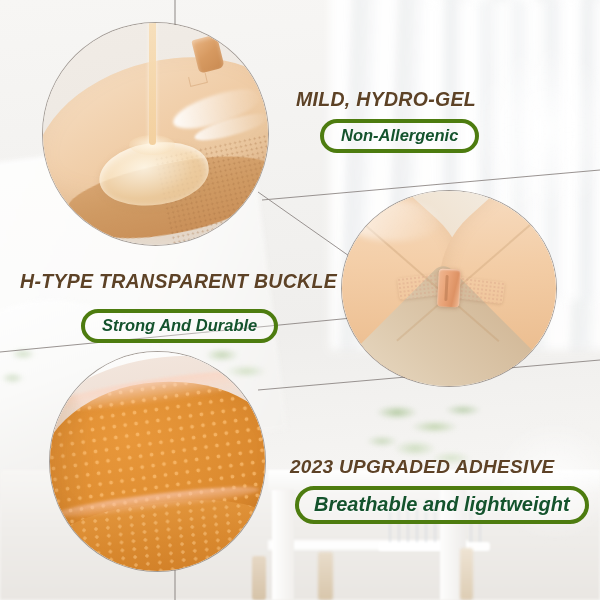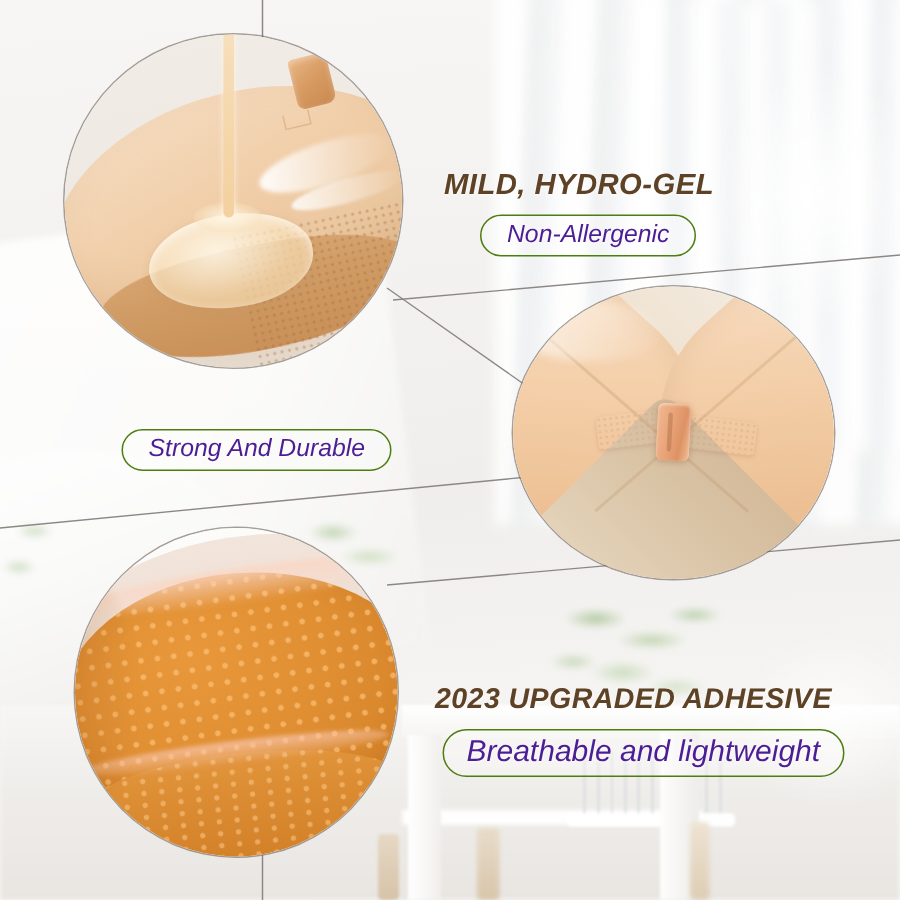--- a/index.html
+++ b/index.html
@@ -519,32 +519,32 @@
     font-family: "Liberation Sans", sans-serif;
     font-style: italic;
     font-weight: bold;
     color: #5d4226;
     letter-spacing: 0.3px;
     white-space: nowrap;
     text-shadow: 0 1px 2px rgba(255,255,255,0.85);
   }
   .feature-pill {
     display: inline-block;
-    border: 1px solid #4d7c0f;
+    border: 4px solid #4d7c0f;
     border-radius: 999px;
-    color: #4c1d95;
+    color: #14532d;
     font-family: "Liberation Sans", sans-serif;
     font-style: italic;
-    font-weight: normal;
+    font-weight: bold;
     white-space: nowrap;
     background: rgba(255,255,255,0.28);
     text-shadow: 0 1px 2px rgba(255,255,255,0.8);
   }
 
-  #feature-hydrogel { left: 296px; top: 112px; }
+  #feature-hydrogel { left: 296px; top: 88px; }
   #feature-hydrogel .feature-title { font-size: 19.5px; }
   #feature-hydrogel .feature-pill {
     font-size: 16.5px; padding: 3px 17px 4px; margin-top: 8px; margin-left: 24px;
   }
 
   #feature-buckle { left: 20px; top: 270px; }
   #feature-buckle .feature-title { font-size: 19.5px; }
   #feature-buckle .feature-pill {
     font-size: 16.5px; padding: 3px 17px 4px; margin-top: 16px; margin-left: 61px;
   }
@@ -632,20 +632,21 @@
     <div class="ad-fold-hl"></div>
     <div class="ad-left-shade"></div>
   </div>
 
   <div class="feature" id="feature-hydrogel">
     <div class="feature-title">MILD, HYDRO-GEL</div>
     <div class="feature-pill">Non-Allergenic</div>
   </div>
 
   <div class="feature" id="feature-buckle">
+    <div class="feature-title">H-TYPE TRANSPARENT BUCKLE</div>
     <div class="feature-pill">Strong And Durable</div>
   </div>
 
   <div class="feature" id="feature-adhesive">
     <div class="feature-title">2023 UPGRADED ADHESIVE</div>
     <div class="feature-pill">Breathable and lightweight</div>
   </div>
 
 </div>
 

